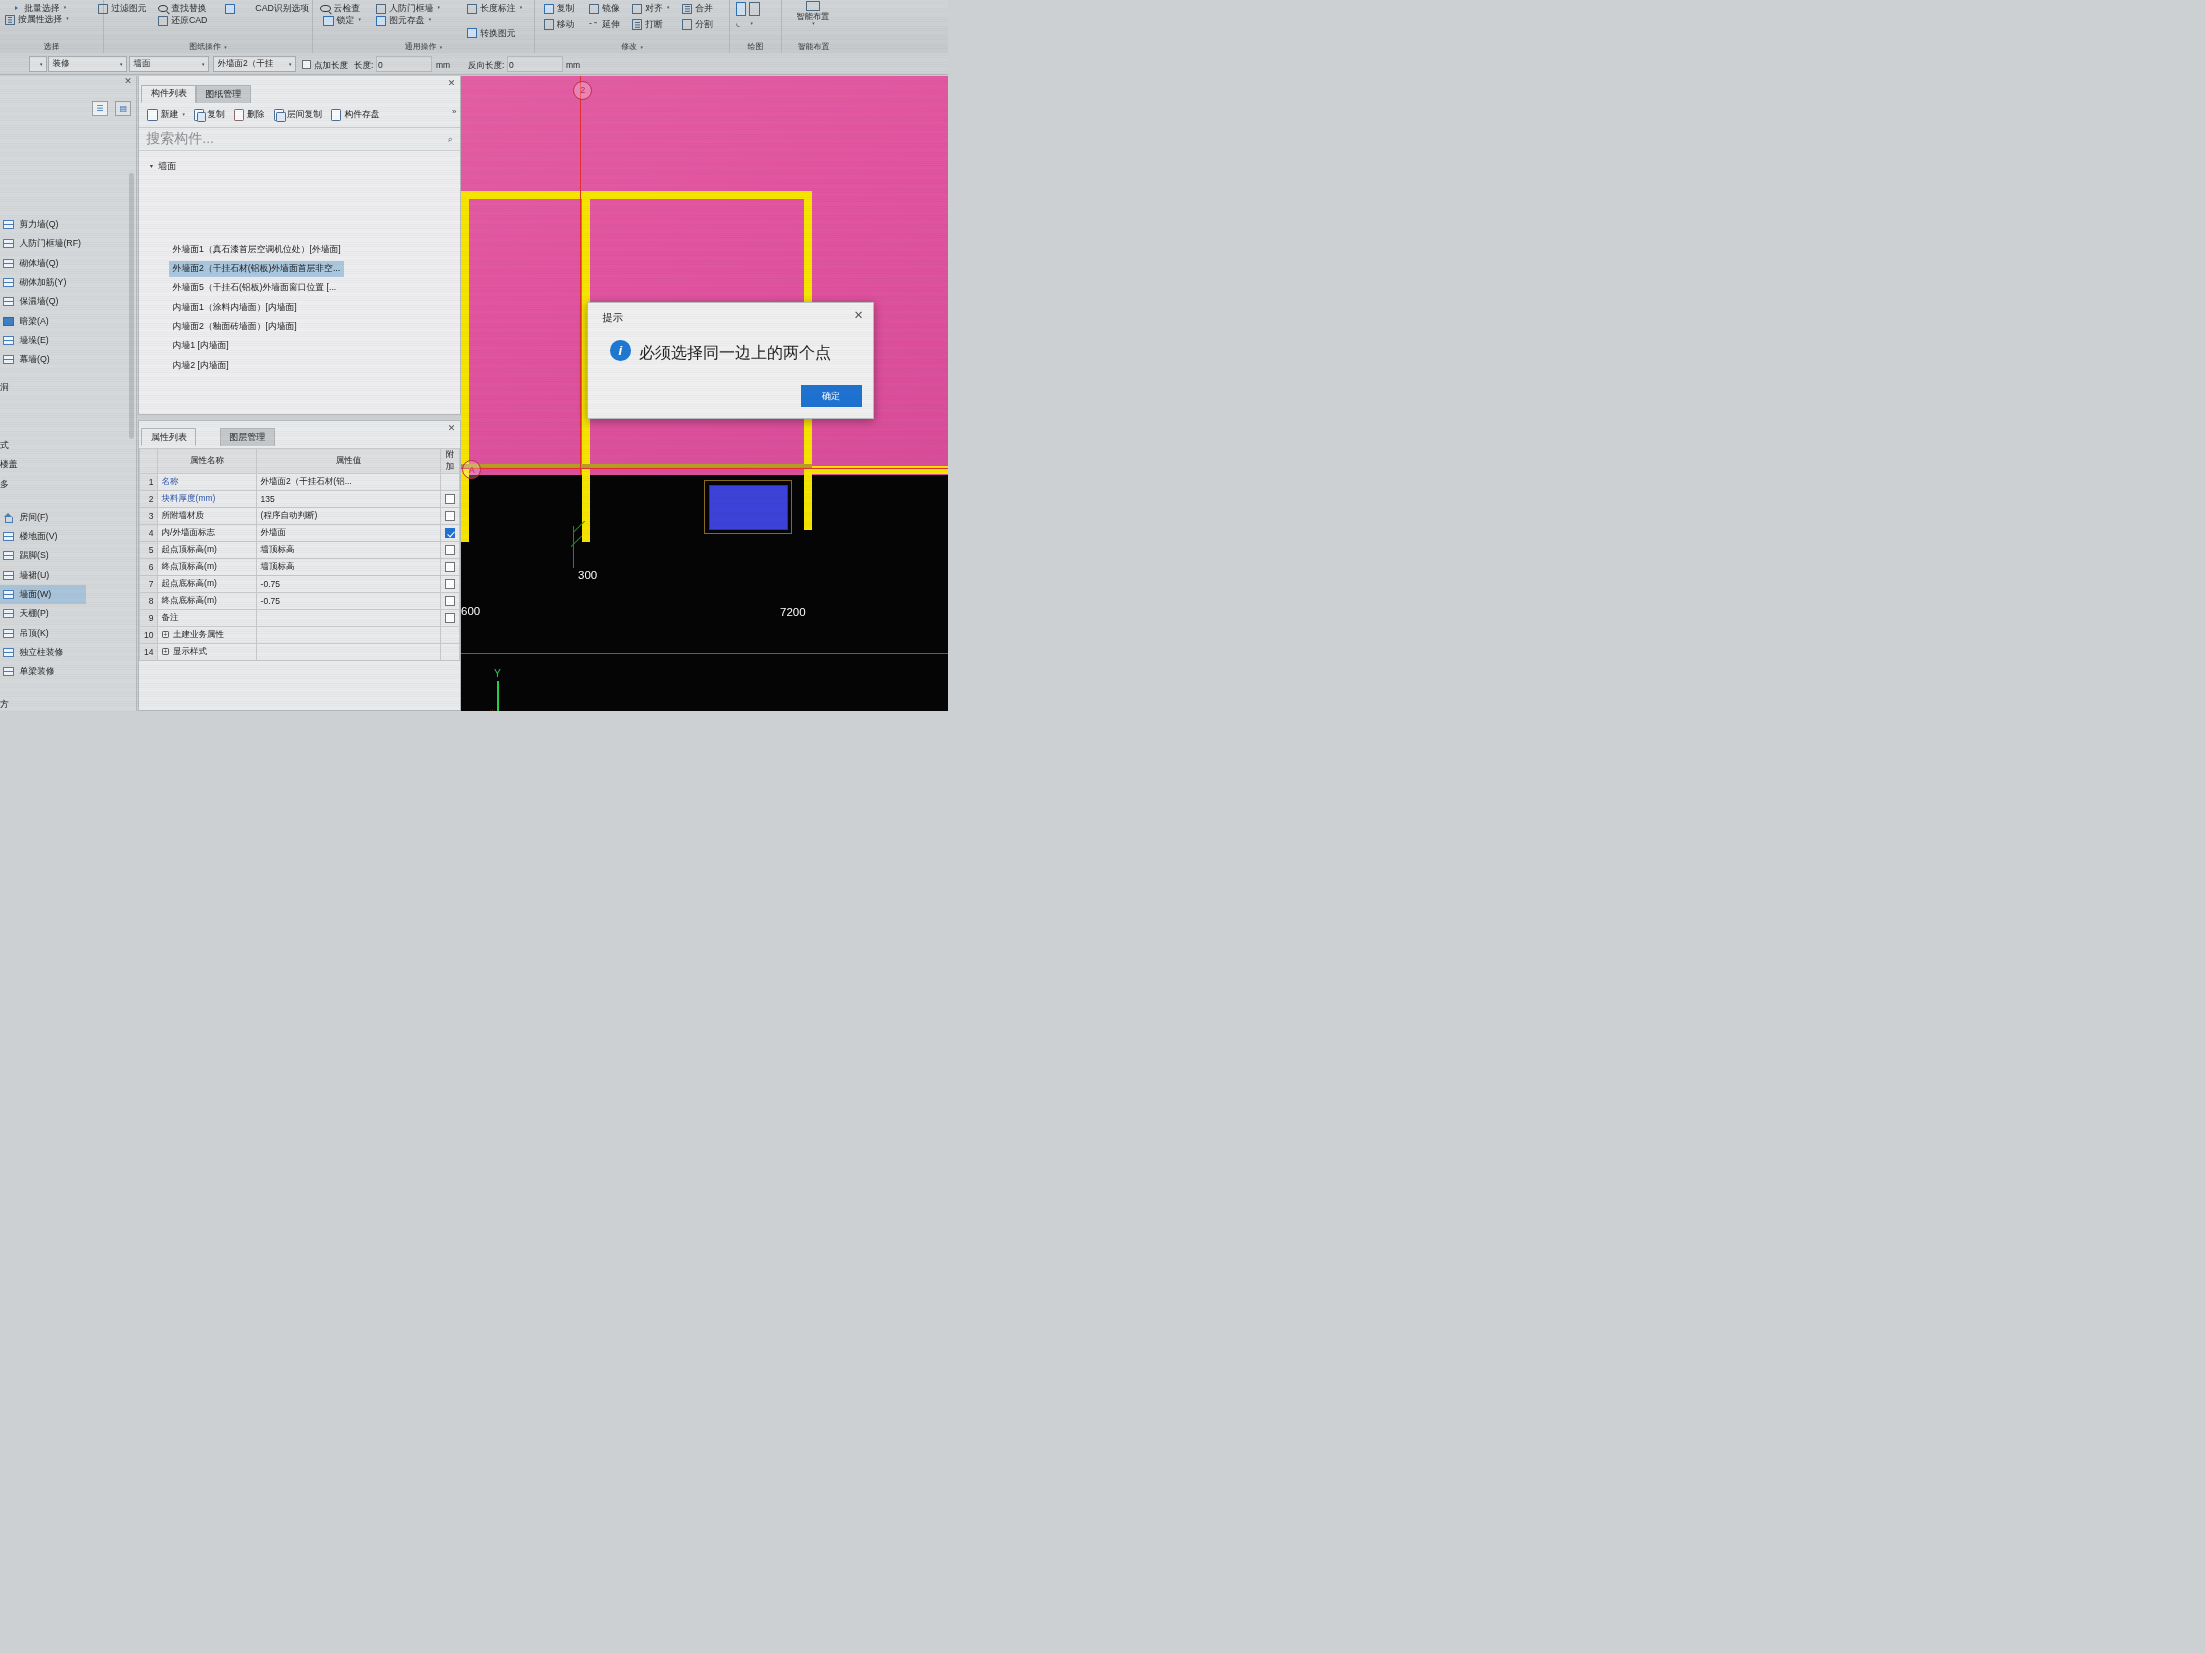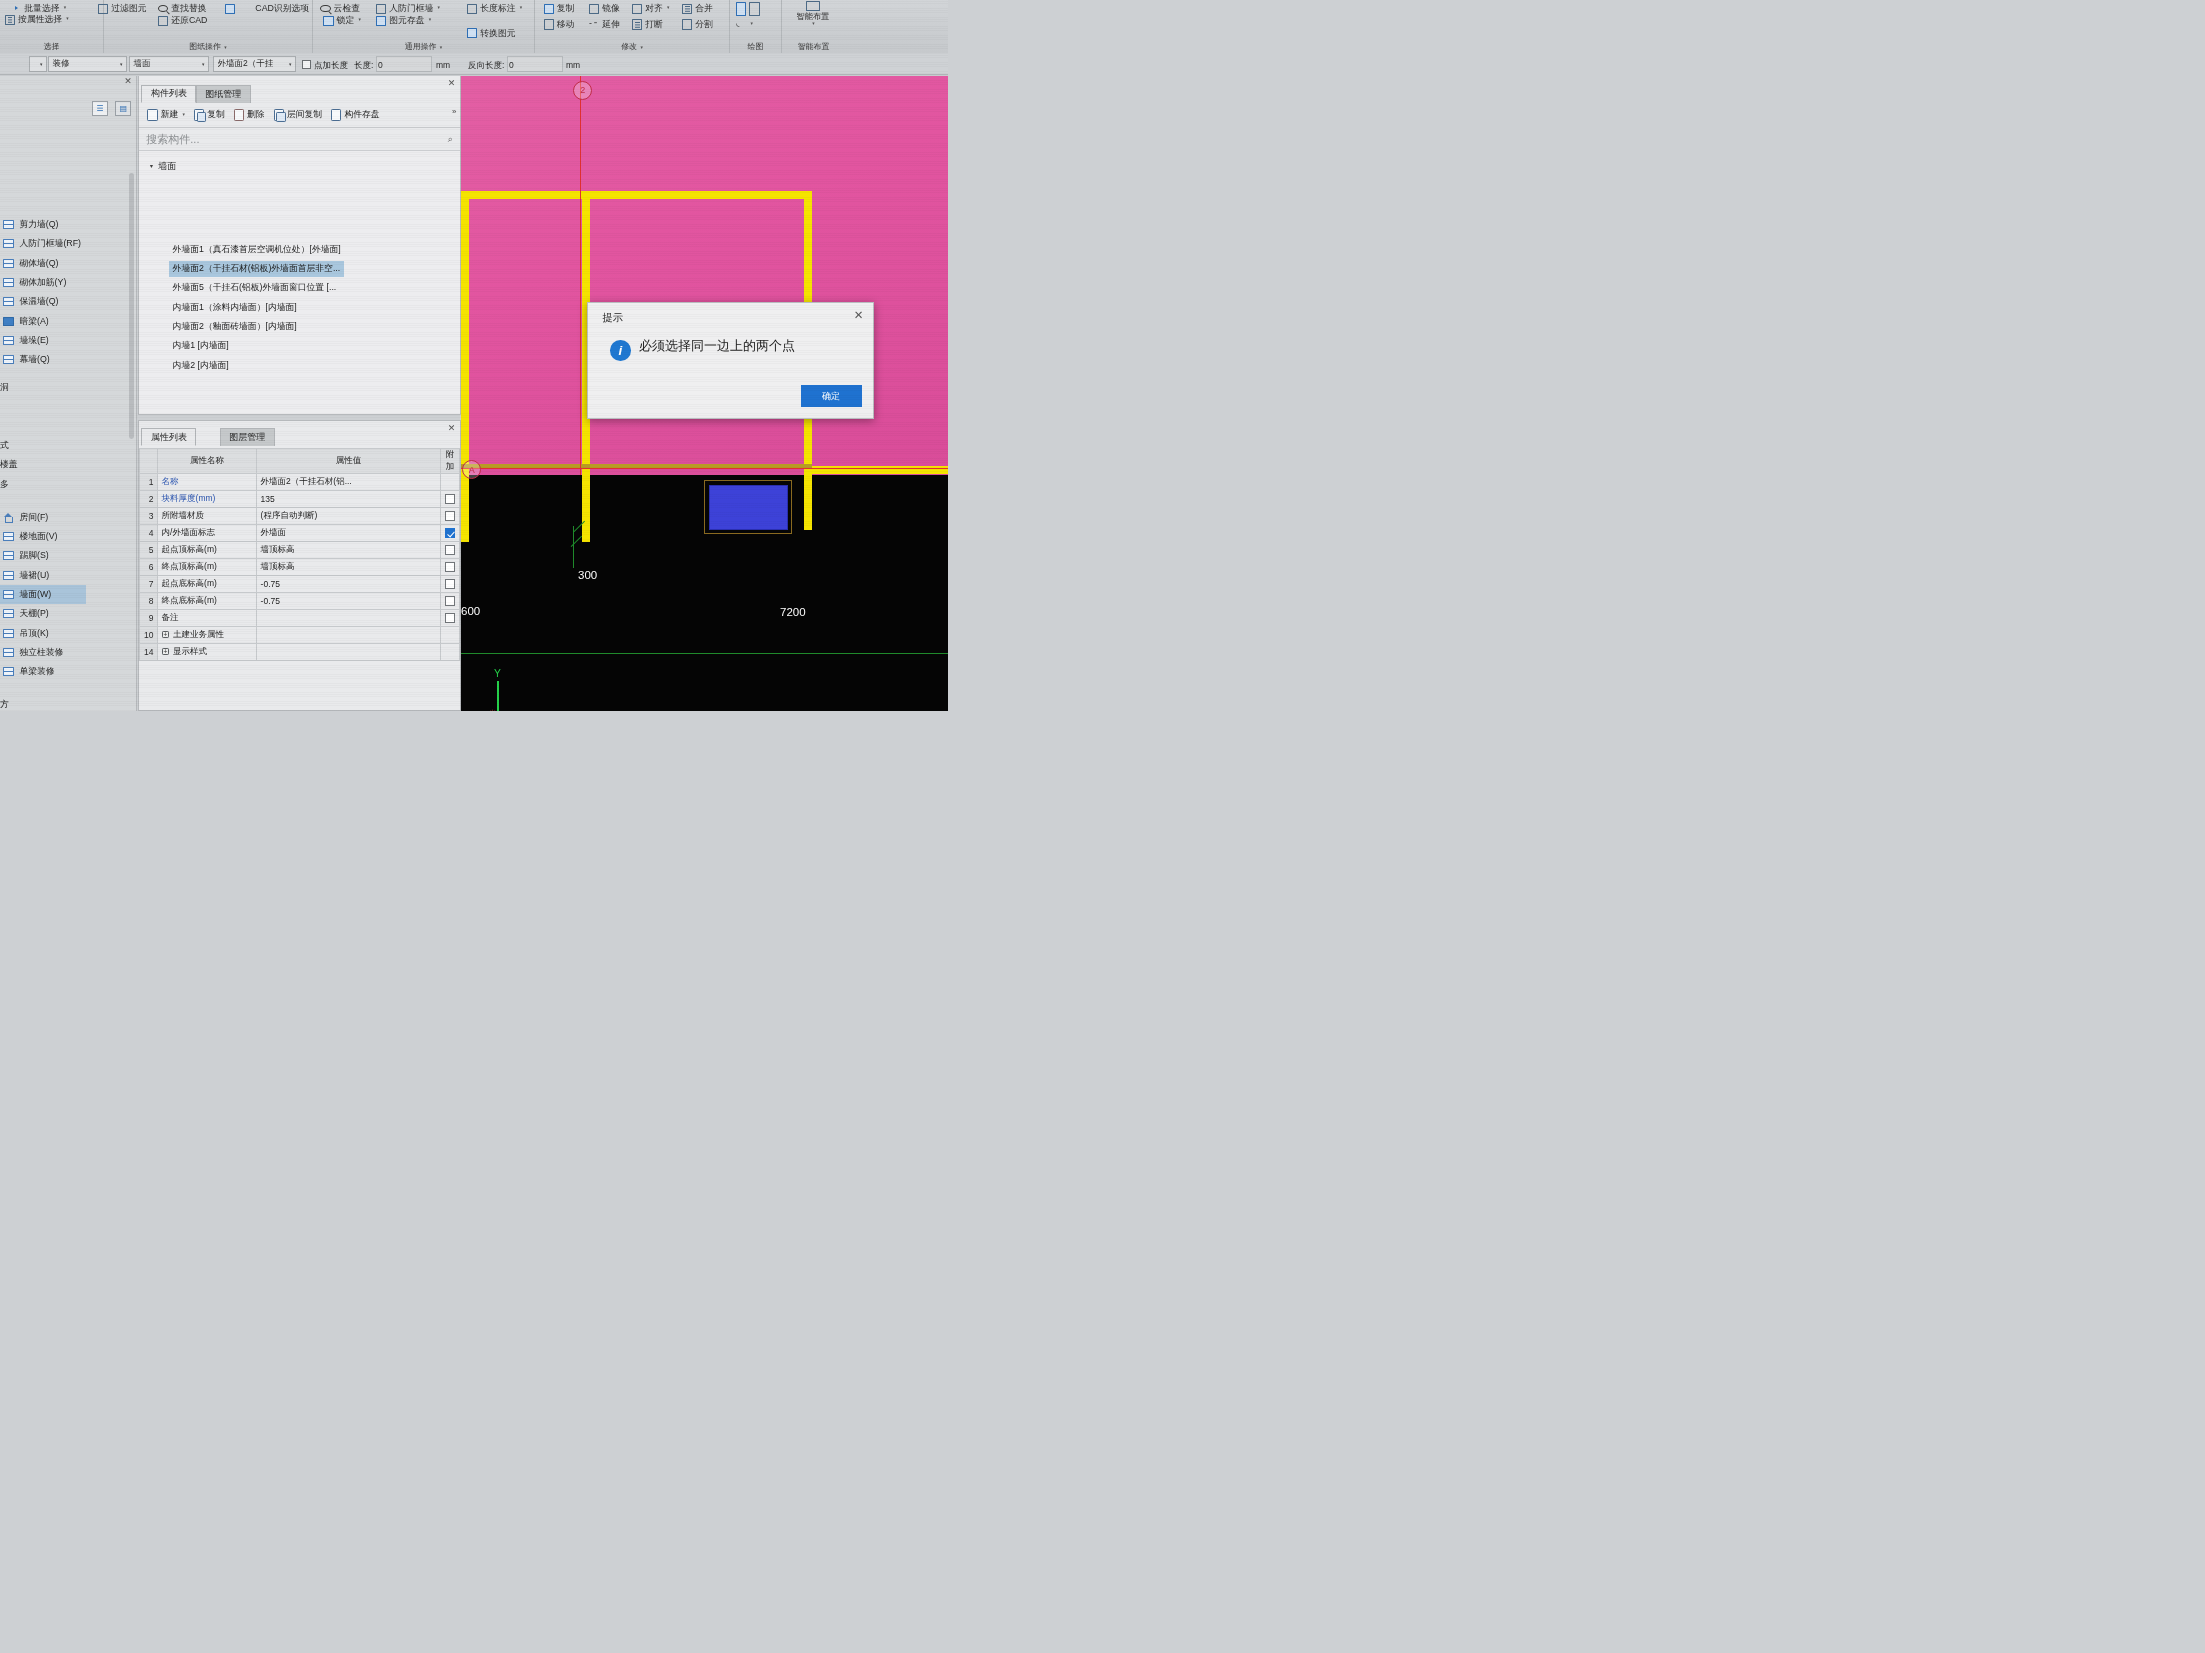--- a/index.html
+++ b/index.html
@@ -143,21 +143,21 @@
   .tbtn .ti.trash{ border-color:#8a6a6a; }
   .tbtn .ti.dbl::after{
     content:""; position:absolute; left:1.8px; top:1.8px; width:7.3px;height:7.9px;
     border:0.9px solid #4b6e94; border-radius:1.2px; background:#dfeaf6;
   }
   .expander{ position:absolute; right:3.6px; top:31px; font-size:7.9px; color:#444; cursor:pointer;}
   .searchrow{
     position:absolute; left:0; top:52px; width:100%; height:23px;
     border-bottom:0.6px solid #cbcdd0; display:flex; align-items:center; padding:0 7.3px;
   }
-  .searchrow .sph { font-size:11px; color:#8c8f92; }
+  .searchrow .sph { font-size:14px; color:#8c8f92; }
   .searchrow .sicon { margin-left:auto; font-size:9px; color:#555; }
   #treearea { position:absolute; left:0; top:75px; width:100%; bottom:0; background:#ededef;}
   .treegroup{
     position:absolute; left:9.7px; font-size:9px; color:#1d1d1d;
     display:flex; align-items:center; gap:4.2px;
   }
   .tri { font-size:5.4px; color:#444; }
   .treeitem{
     position:absolute; left:30px; height:16.3px; display:flex; align-items:center;
     padding:0 3.6px; font-size:8.8px; color:#1d1d1d; white-space:nowrap;
@@ -231,21 +231,21 @@
   }
   #dlgclose{
     position:absolute; right:9.7px; top:6.6px; font-size:11.5px; color:#555; cursor:pointer;
     line-height:1;
   }
   #dlgicon{
     position:absolute; left:22px; top:37px; width:20.6px;height:20.6px;border-radius:50%;
     background:#1f78d1; color:#fff; font-size:13.3px; font-weight:bold;
     display:flex;align-items:center;justify-content:center; font-style:italic;
   }
-  #dlgmsg{ position:absolute; left:51px; top:34px; font-size:13px; color:#1d1d1d;}
+  #dlgmsg{ position:absolute; left:51px; top:40px; font-size:16px; color:#1d1d1d;}
   #dlgok{
     position:absolute; right:11.5px; bottom:11px; width:61px; height:22px;
     background:#1f72d0; color:#fff; font-size:9px; border:none;
     display:flex;align-items:center;justify-content:center; cursor:pointer;
   }
 
   
   #scan{
     position:absolute; inset:0; pointer-events:none;
     background:repeating-linear-gradient(0deg, rgba(0,0,0,.05) 0px, rgba(0,0,0,.05) 0.6px, rgba(255,255,255,0) 0.6px, rgba(255,255,255,0) 1.8px);

